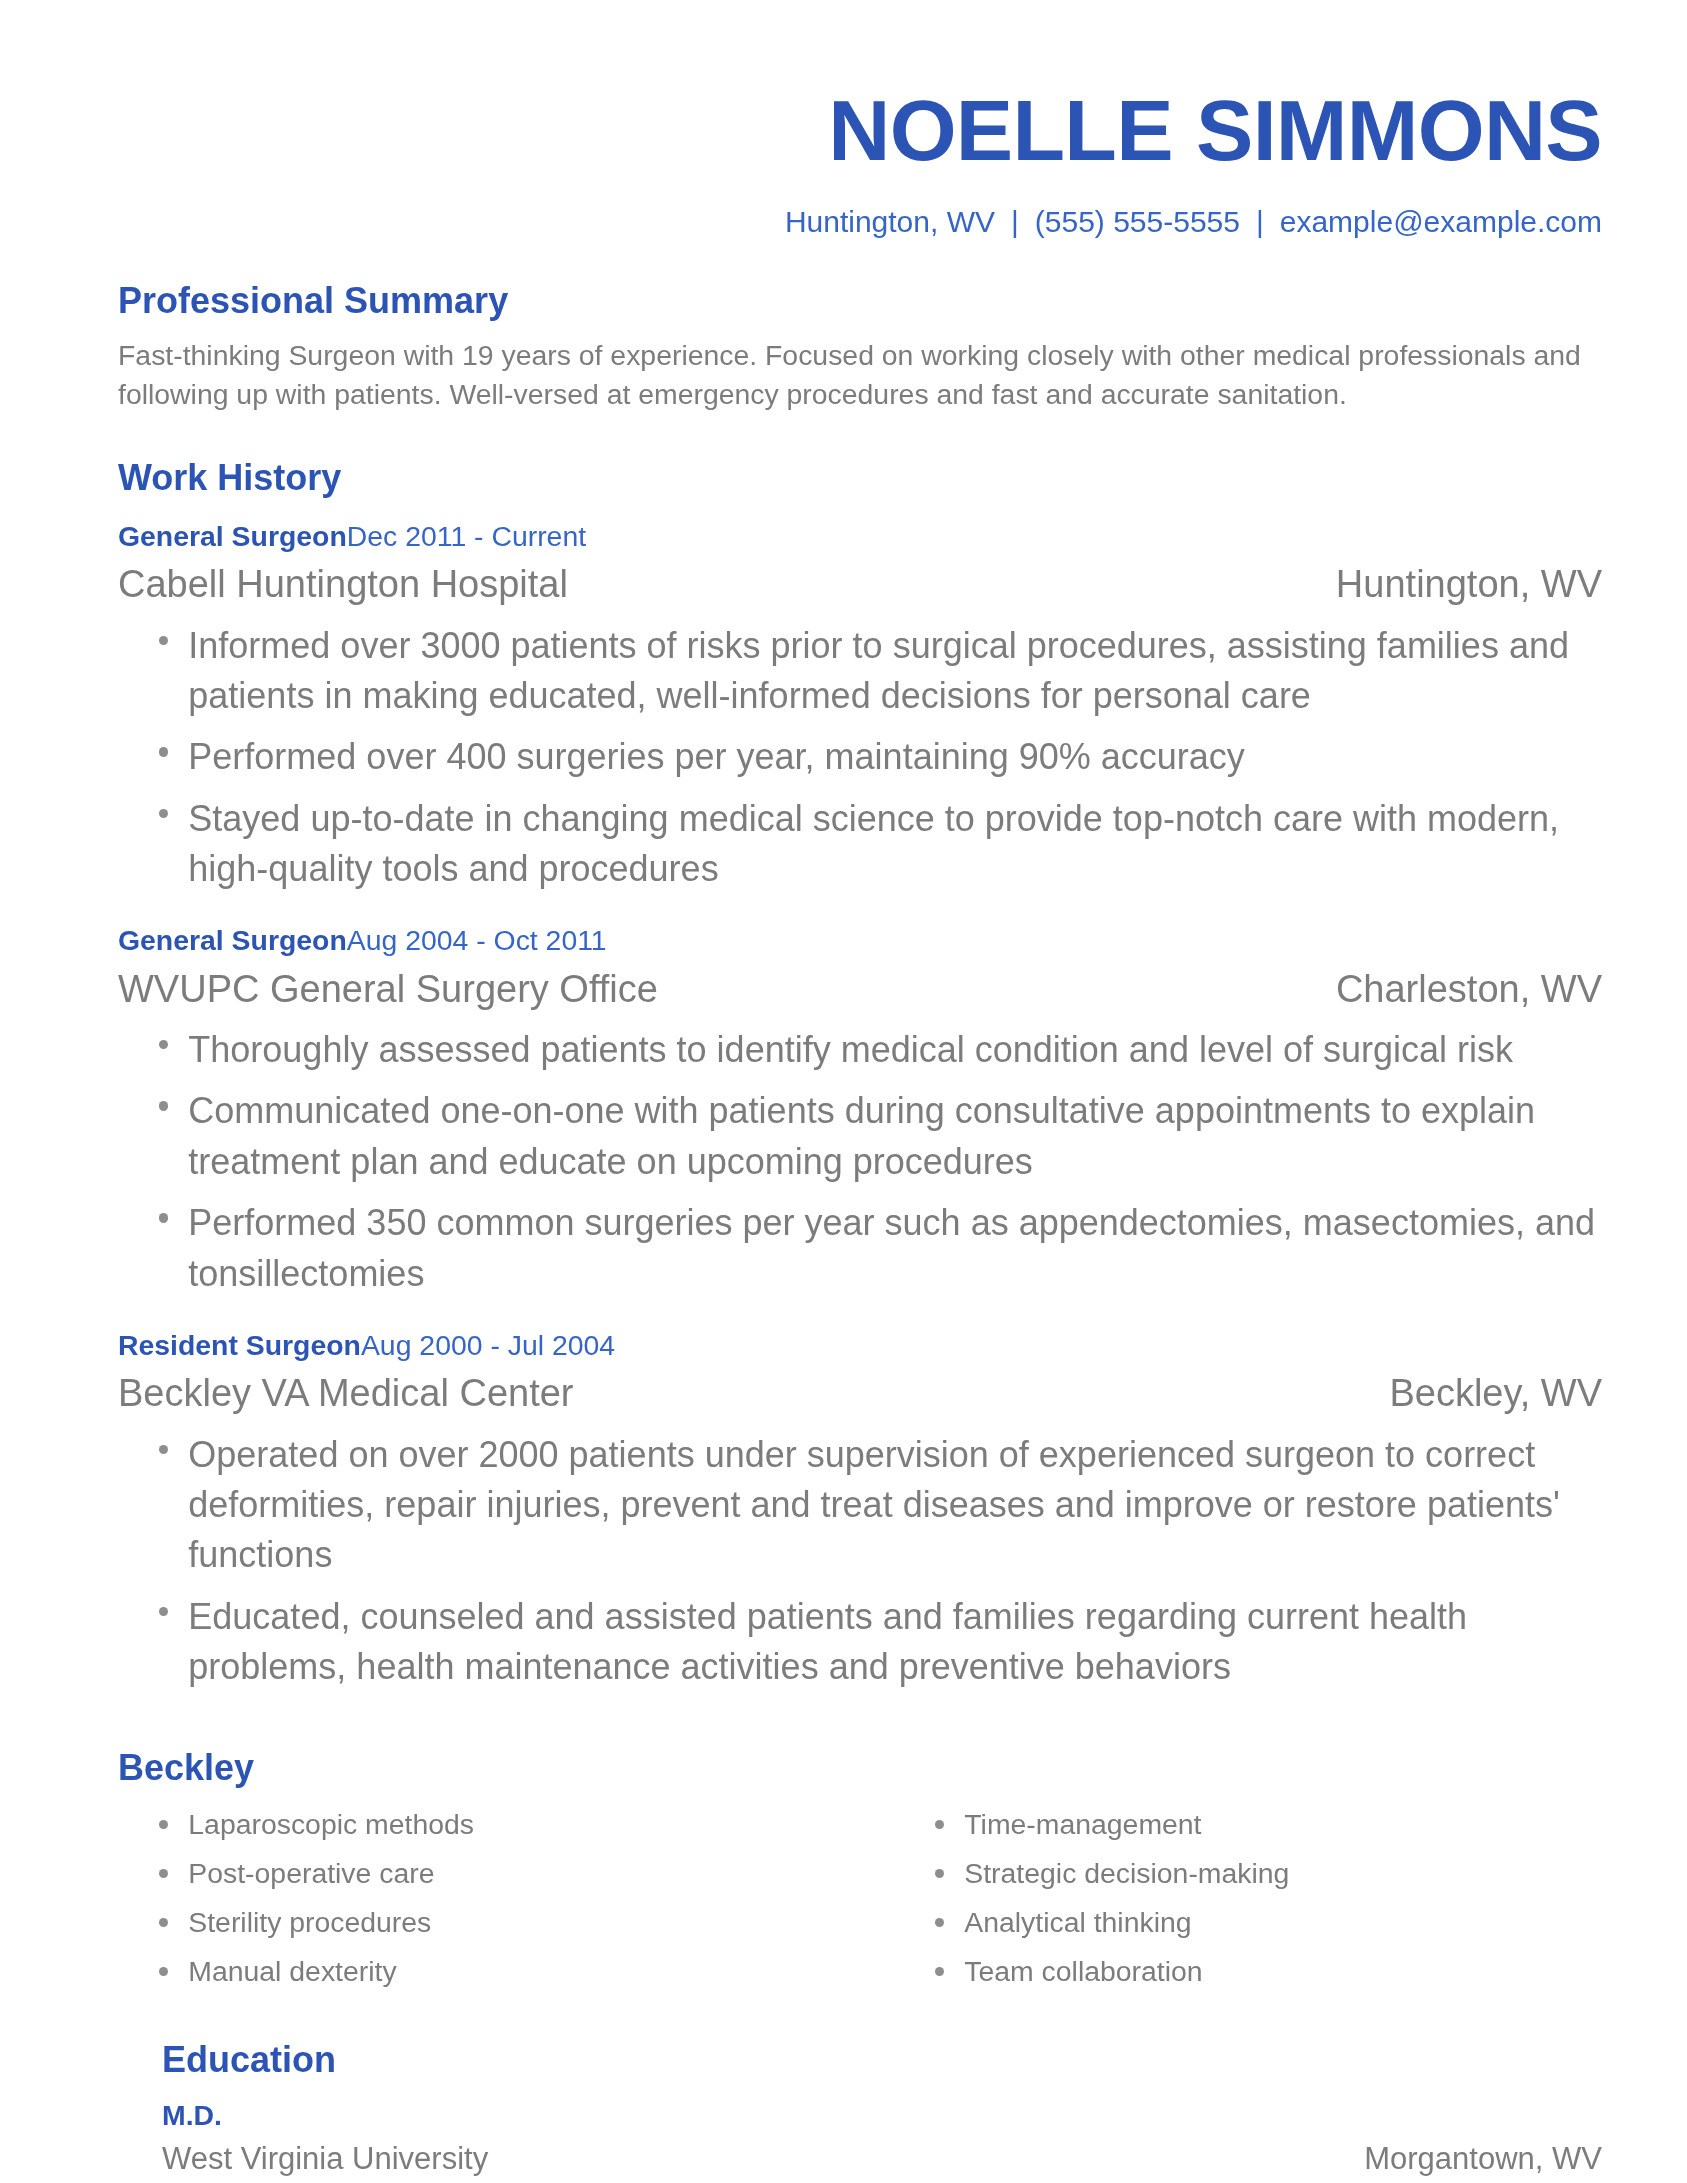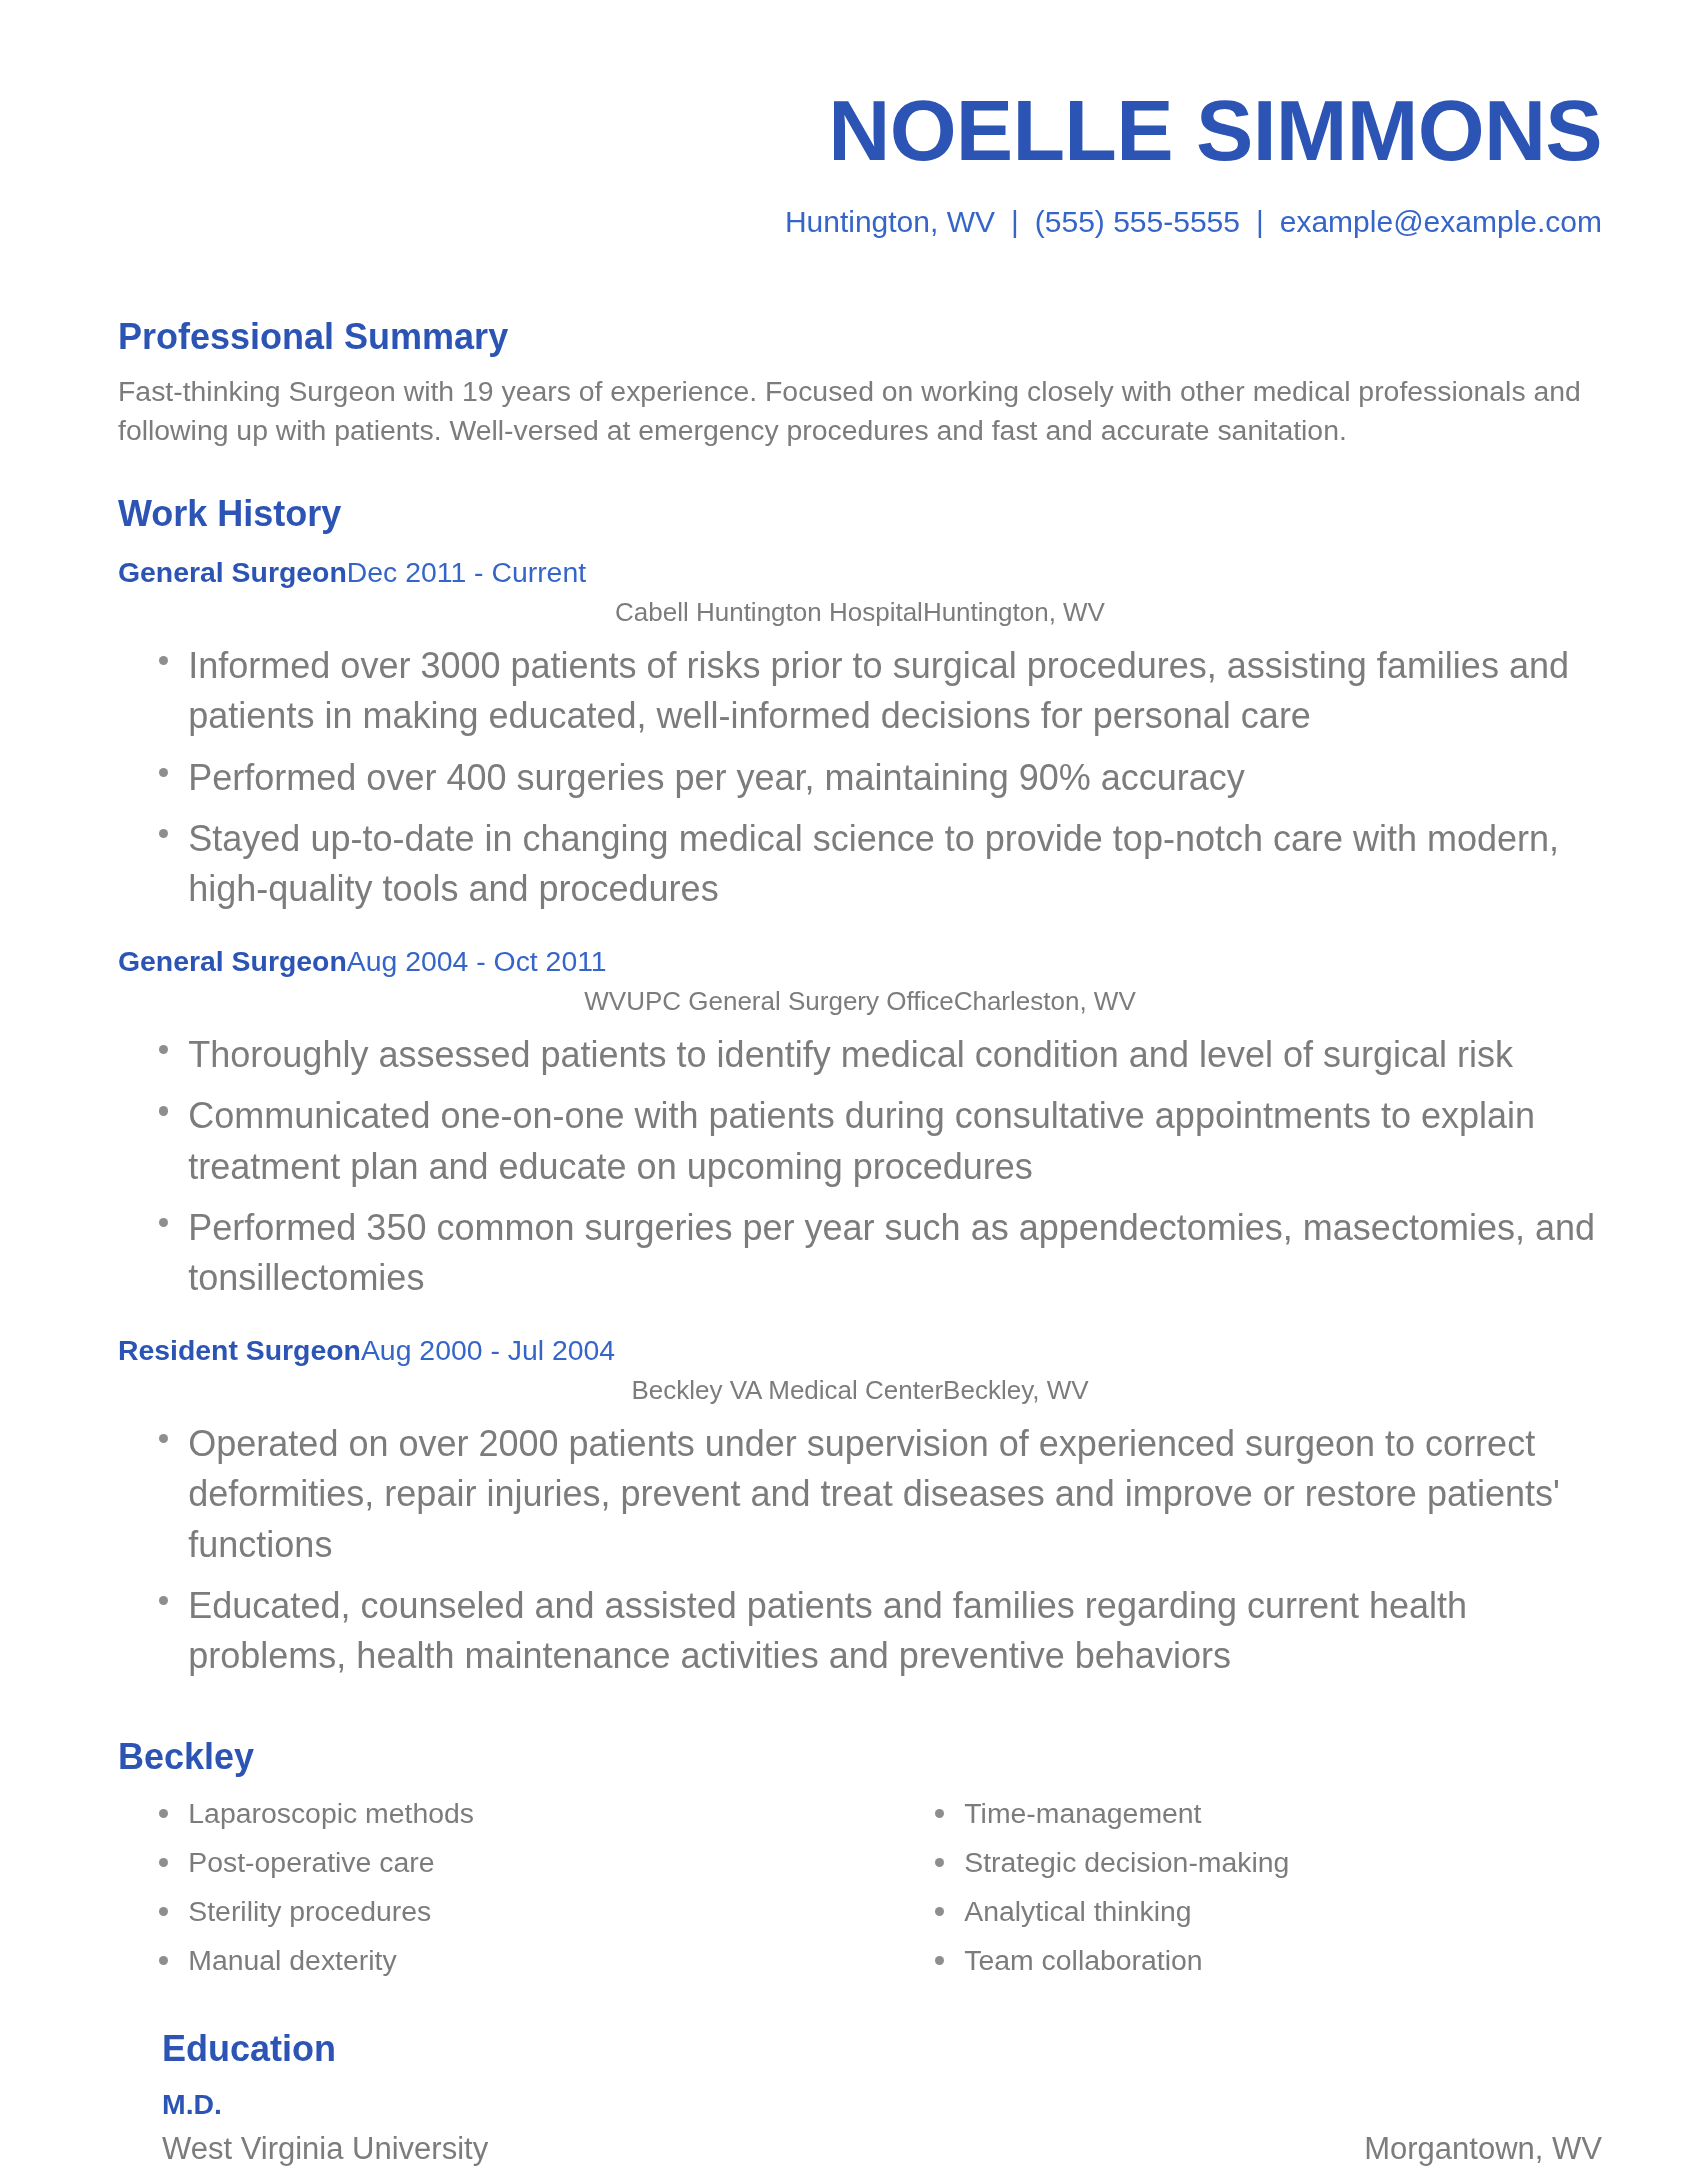--- a/index.html
+++ b/index.html
@@ -40,38 +40,38 @@
   }
   .contact .sep{margin:0 16px;}
 
   
   .section-heading{
     font-size:36px;
     font-weight:700;
     color:var(--accent);
     line-height:1.2;
   }
-  .summary-section{margin-top:76px;}
+  .summary-section{margin-top:40px;}
   .summary-text{
     margin-top:13.2px;
     font-size:28.4px;
     line-height:1.4;
     color:var(--gray);
   }
   .work-section{margin-top:41px;}
 
   .job{margin-top:28px;}
   .job.first{margin-top:18.5px;}
   .job-head{display:flex;align-items:baseline;}
   .job-title{font-size:28.4px;font-weight:700;color:var(--accent);line-height:1.3;}
   .job-dates{font-size:28.4px;color:var(--accent-light);line-height:1.3;}
   .job-sub{
-    display:flex;justify-content:center;
+    display:flex;justify-content:space-between;
     margin-top:5.3px;
-    font-size:26px;color:var(--gray);line-height:1.3;
+    font-size:38px;color:var(--gray);line-height:1.3;
   }
   ul.bullets{
     list-style:none;
     margin-top:8px;
     padding-left:41px;
   }
   ul.bullets li{
     display:flex;
     font-size:36px;
     line-height:1.4;

